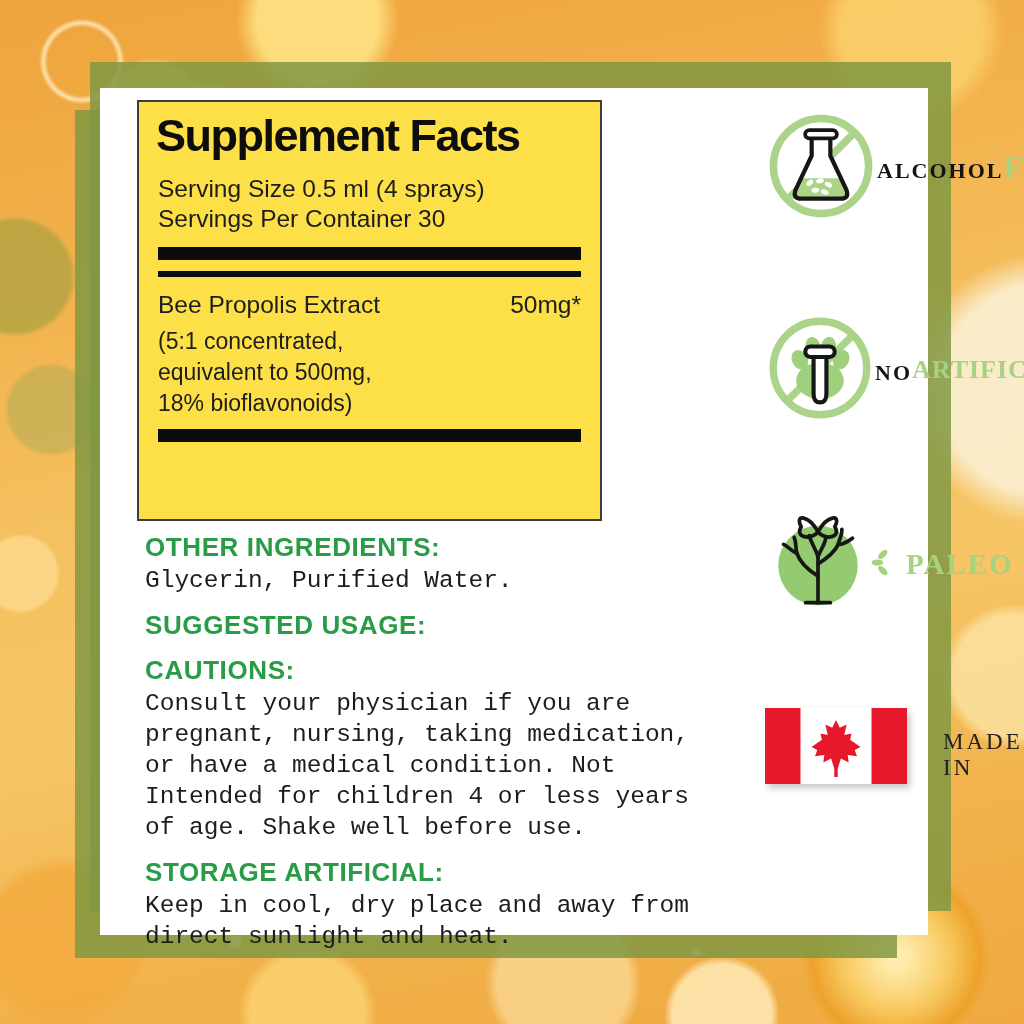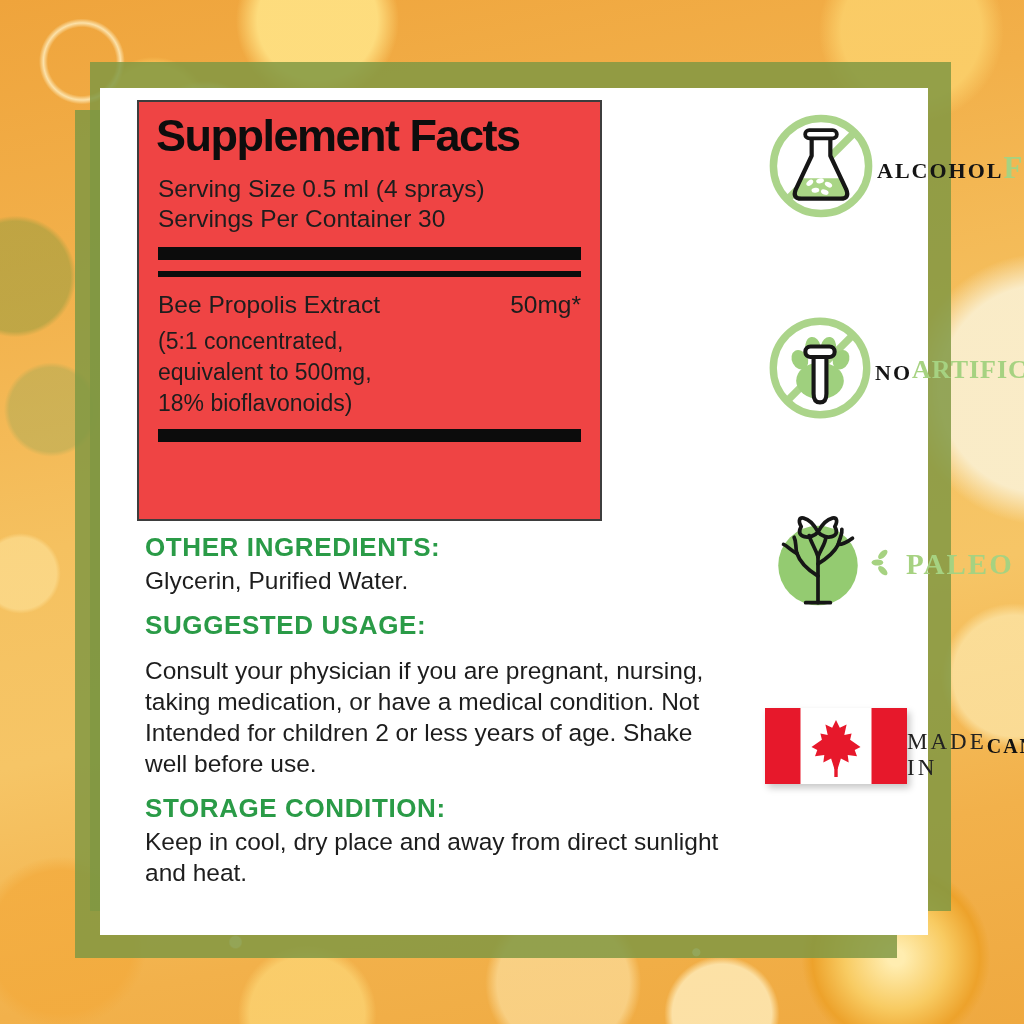--- a/index.html
+++ b/index.html
@@ -30,47 +30,47 @@
       radial-gradient(circle 170px at 50% 75%, rgba(250,210,120,.35) 0 55%, transparent 68%),
       linear-gradient(168deg,#efa43c 0%,#f2b04a 22%,#f5c160 45%,#f6c566 62%,#f2b14b 82%,#efa940 100%);
   }
   .frame-green{position:absolute;background:var(--frame-green,#7f9743);opacity:.84;}
   .frame-a{left:90px;top:62px;width:861px;height:849px;}
   .frame-b{left:75px;top:110px;width:822px;height:848px;}
   .label-panel{position:absolute;left:100px;top:88px;width:828px;height:847px;background:#ffffff;}
 
   
   .facts-box{position:absolute;left:37px;top:12px;width:465px;height:421px;border:2.5px solid #3d3d3d;
-    box-sizing:border-box;padding:6px 19px 0;background:#ef4444;color:var(--text-black,#161616);}
+    box-sizing:border-box;padding:6px 19px 0;background:#fde047;color:var(--text-black,#161616);}
   .facts-title{font-size:45px;font-weight:bold;letter-spacing:-1.5px;color:#0d0d0d;margin:2px 0 12px -2px;}
   .facts-serving{font-size:24.5px;line-height:30px;}
   .bar{background:#0c0c0c;}
   .bar-thick{height:13px;}
   .bar-med{height:6px;}
   .bar-1{margin-top:13px;}
   .amount-heading{font-size:25.5px;font-weight:bold;letter-spacing:.3px;margin-top:12px;}
   .bar-2{margin-top:11px;}
   .ingredient-row{display:flex;justify-content:space-between;font-size:24.5px;margin-top:14px;gap:30px;}
   .ingredient-details{font-size:23px;line-height:31px;margin-top:7px;}
   .bar-3{margin-top:10px;}
   .facts-footnote{font-size:24.5px;margin-top:14px;}
 
   
   .sections{position:absolute;left:45px;top:444px;width:582px;}
   .section{margin-bottom:14px;}
   .sec-heading{font-size:26px;font-weight:bold;letter-spacing:.6px;color:var(--heading-green,#2a9b47);}
-  .sec-body{font-size:24.5px;line-height:31px;color:var(--text-black,#1d1d1d);margin-top:2px;}
+  .sec-body{font-size:24.5px;line-height:31px;color:var(--text-black,#1d1d1d);margin-top:2px;font-family:Liberation Mono, monospace;}
 
   
   .badges{position:absolute;left:649px;top:0;width:155px;height:847px;}
   .badge{position:absolute;left:16px;width:155px;display:flex;flex-direction:row;align-items:center;font-family:Liberation Serif, serif;}
   .badge-alcohol{top:22px;}
   .badge-artificial{top:225px;align-items:center;}
   .badge-paleo{top:412px;}
-  .badge-canada{top:620px;}
+  .badge-canada{top:620px;gap:36px;}
   .badge-black{font-size:22px;font-weight:bold;letter-spacing:2px;color:#141414;margin-top:6px;}
   .badge-green-lg{font-size:31px;font-weight:bold;letter-spacing:2px;color:var(--light-green,#a6d281);}
   .badge-green-md{font-size:26px;font-weight:bold;letter-spacing:1px;color:var(--light-green,#a6d281);}
   .paleo-row{display:flex;align-items:center;gap:15px;margin-top:8px;}
   .paleo-word{font-size:29px;font-weight:bold;letter-spacing:2px;color:var(--light-green,#a6d281);}
   .made-in{font-size:23px;font-weight:normal;letter-spacing:3px;color:#222;margin-top:17px;}
   .canada-word{font-size:20px;font-weight:bold;letter-spacing:2px;color:#111;margin-top:1px;}
   .flag-wrap{box-shadow:3px 4px 7px rgba(0,0,0,.22);line-height:0;}
 </style>
 </head>
@@ -97,24 +97,25 @@
 
     <div class="sections">
       <div class="section">
         <div class="sec-heading">OTHER INGREDIENTS:</div>
         <div class="sec-body">Glycerin, Purified Water.</div>
       </div>
       <div class="section">
         <div class="sec-heading">SUGGESTED USAGE:</div>
       </div>
       <div class="section">
-        <div class="sec-body">Consult your physician if you are pregnant, nursing, taking medication, or have a medical condition. Not Intended for children 2 or less years of age. Shake well before use.</div>
-      </div>
-      <div class="section">
-        <div class="sec-heading">STORAGE CONDITION:</div>
+        <div class="sec-heading">CAUTIONS:</div>
+        <div class="sec-body">Consult your physician if you are pregnant, nursing, taking medication, or have a medical condition. Not Intended for children 4 or less years of age. Shake well before use.</div>
+      </div>
+      <div class="section">
+        <div class="sec-heading">STORAGE ARTIFICIAL:</div>
         <div class="sec-body">Keep in cool, dry place and away from direct sunlight and heat.</div>
       </div>
     </div>
 
     <div class="badges">
 
       <div class="badge badge-alcohol">
         <span>
           <svg width="112" height="112" viewBox="0 0 120 120">
             <circle cx="60" cy="60" r="51" fill="none" stroke="#abd48a" stroke-width="8"></circle>

